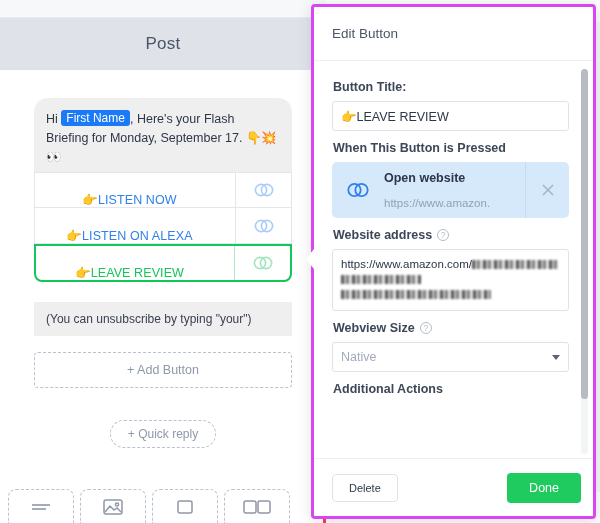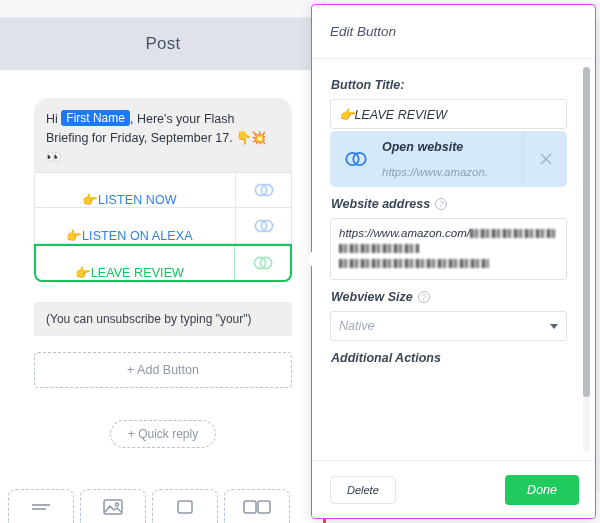--- a/index.html
+++ b/index.html
@@ -154,25 +154,24 @@
     display: flex; align-items: center; justify-content: center;
     background: #ffffff;
   }
 
   
   .panel {
     position: absolute;
     left: 311px; top: 4px;
     width: 285px; height: 515px;
     background: #ffffff;
-    border: 1px solid #d946ef;
+    border: 3px solid #d946ef;
     border-radius: 4px;
     box-shadow: 0 2px 14px rgba(60,70,90,.16);
     overflow: hidden;
-    font-style: italic;
   }
   .panel-head {
     height: 54px;
     display: flex; align-items: center;
     padding-left: 18px;
     border-bottom: 1px solid #eceff3;
     font-size: 13.5px;
     color: #4a5568;
   }
   .panel-body {
@@ -336,21 +335,21 @@
 
     <div class="topstrip"></div>
 
     <div class="post-header">
       <span class="title">Post</span>
     </div>
 
     <div class="msg-card">
       <div class="msg-text">
         <span>Hi</span>
-        <span class="token">First Name</span><span>, Here's your Flash Briefing for Friday, September 17.</span>
+        <span class="token">First Name</span><span>, Here's your Flash Briefing for Monday, September 17.</span>
         <span class="emoji">👇</span><span class="emoji">💥</span>
         <div class="emoji">👀</div>
       </div>
     </div>
 
     <div class="btn-list">
 
       <div class="mbtn">
         <span class="lbl">👉LISTEN NOW</span>
         <span class="sep">
@@ -426,20 +425,23 @@
       <span>Edit Button</span>
     </div>
 
     <div class="panel-body">
 
       <div class="field-label first">
         <span>Button Title:</span>
       </div>
       <div class="text-input">👉LEAVE REVIEW</div>
 
+      <div class="field-label">
+        <span>When This Button is Pressed</span>
+      </div>
 
       <div class="action-card">
         <div class="action-icon">
           <svg width="26" height="18" viewBox="0 0 26 18" fill="none" stroke="#2f80ed" stroke-width="1.8">
             <circle cx="9.5" cy="9" r="6.2"></circle>
               <circle cx="16.5" cy="9" r="6.2"></circle>
           </svg>
         </div>
         <div class="action-texts">
           <div class="action-title">Open website</div>

